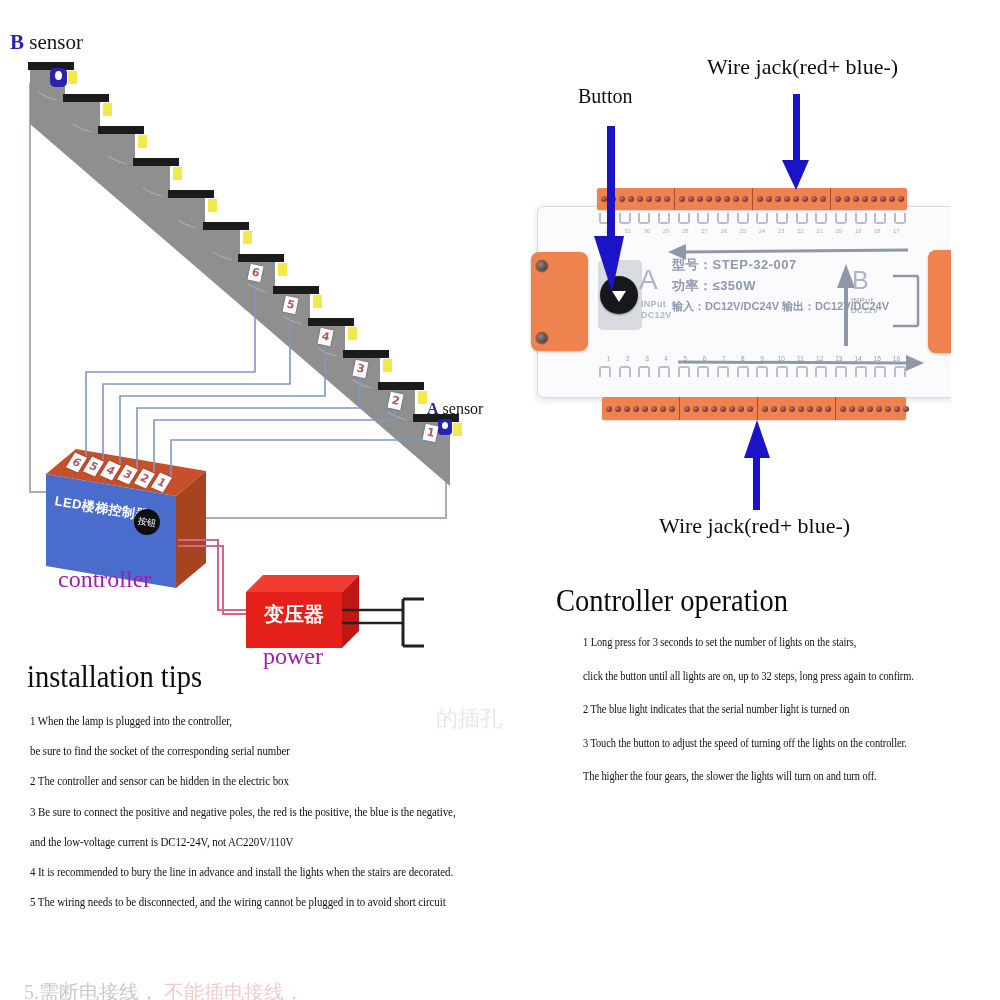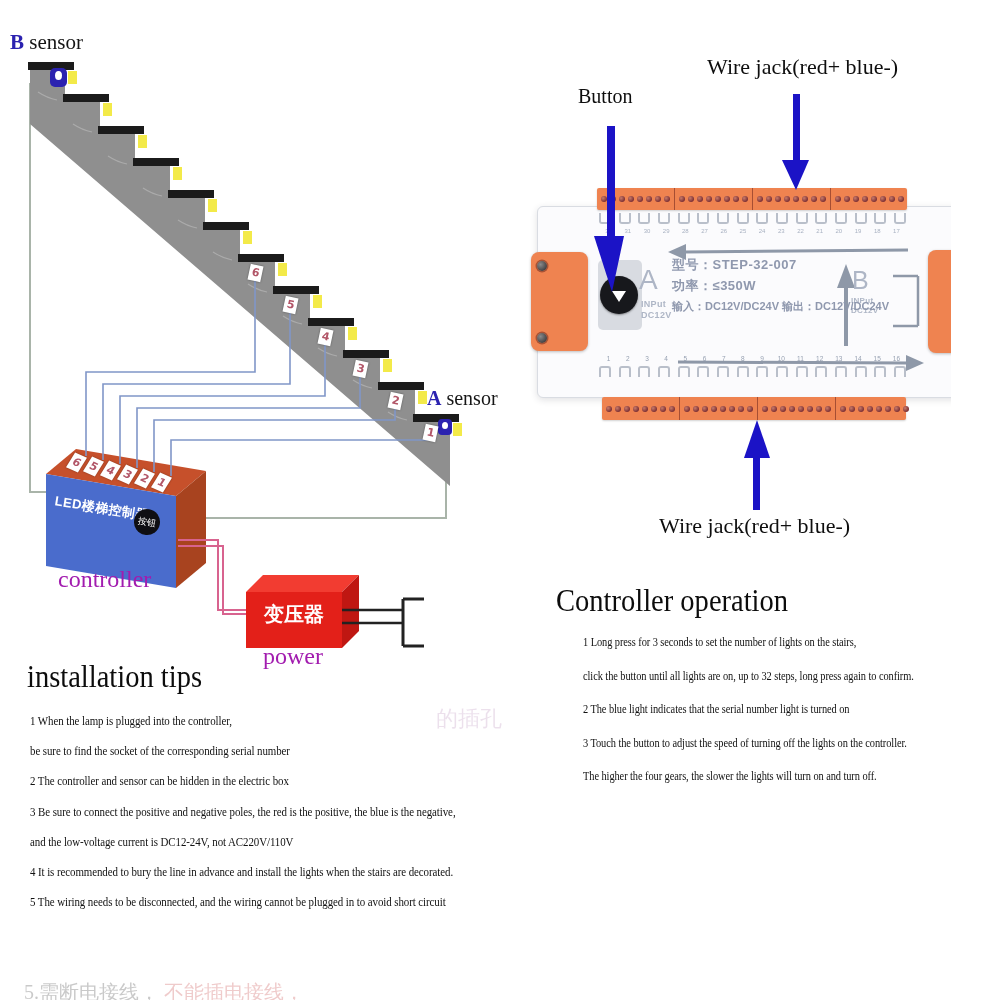--- a/index.html
+++ b/index.html
@@ -340,21 +340,21 @@
     </g>
   </svg>
 
   <div class="txt" style="left:10px;top:30px;font-size:21px">
     <span class="blue">B</span>
     <span>sensor</span>
   </div>
   <div class="sensor" style="left:50px;top:68px;width:17px;height:19px">
     <span class="lens" style="width:7px;height:9px"></span>
   </div>
-  <div class="txt" style="left:427px;top:387px;font-size:20px">
+  <div class="txt" style="left:427px;top:400px;font-size:16px">
     <span class="blue">A</span>
     <span>sensor</span>
   </div>
   <div class="sensor" style="left:438px;top:419px;width:14px;height:16px;border-radius:4px">
     <span class="lens" style="width:6px;height:7px"></span>
   </div>
 
   <div id="chips">
       <div class="step-chip" style="left: 249px; top: 265px;">6</div>
       <div class="step-chip" style="left: 284px; top: 297px;">5</div>

